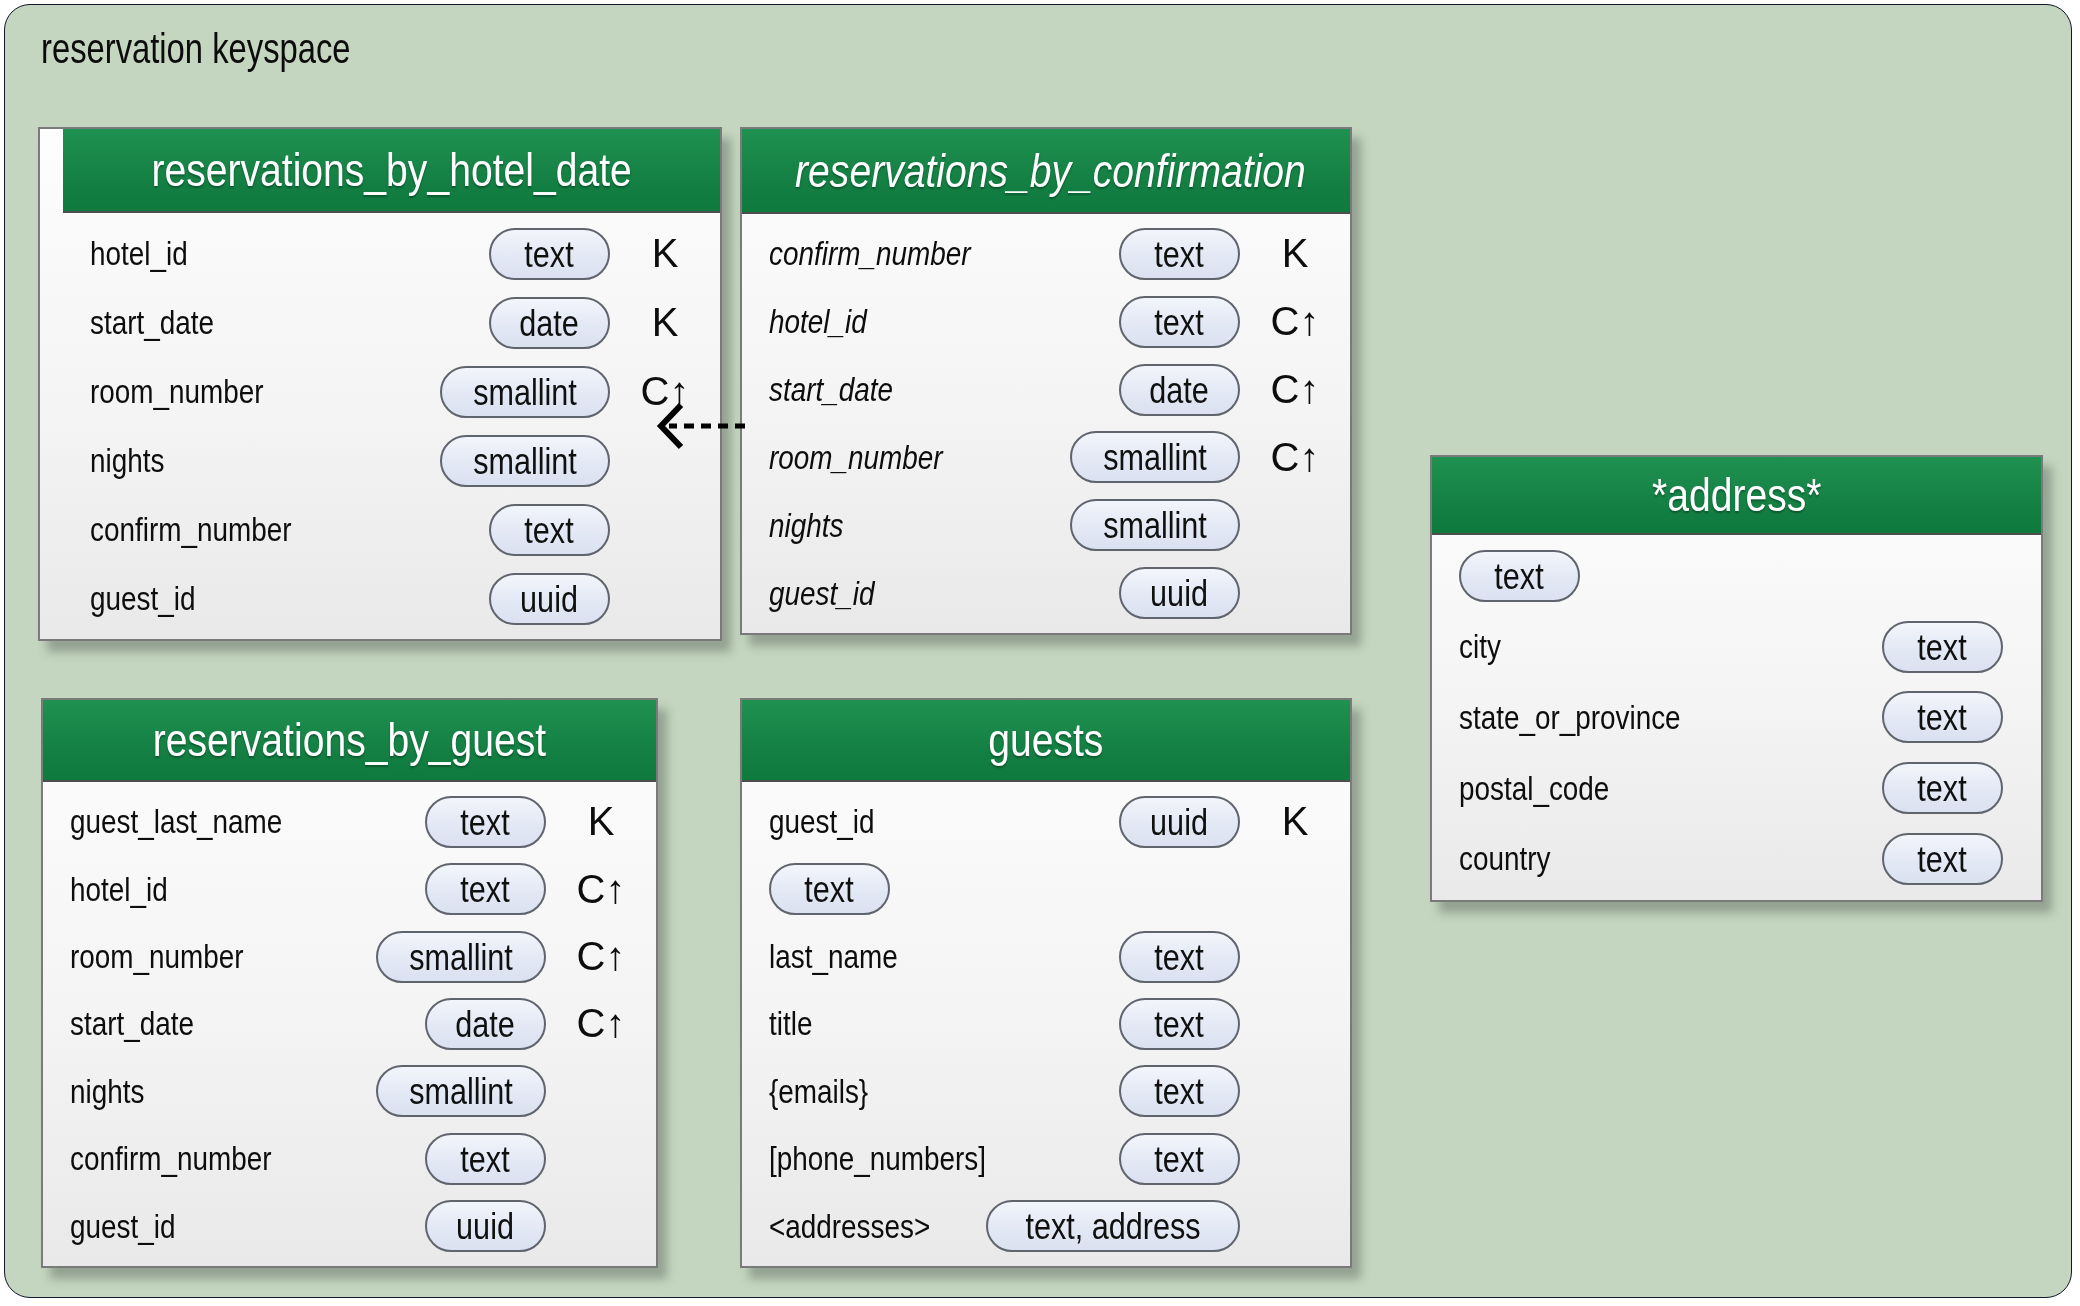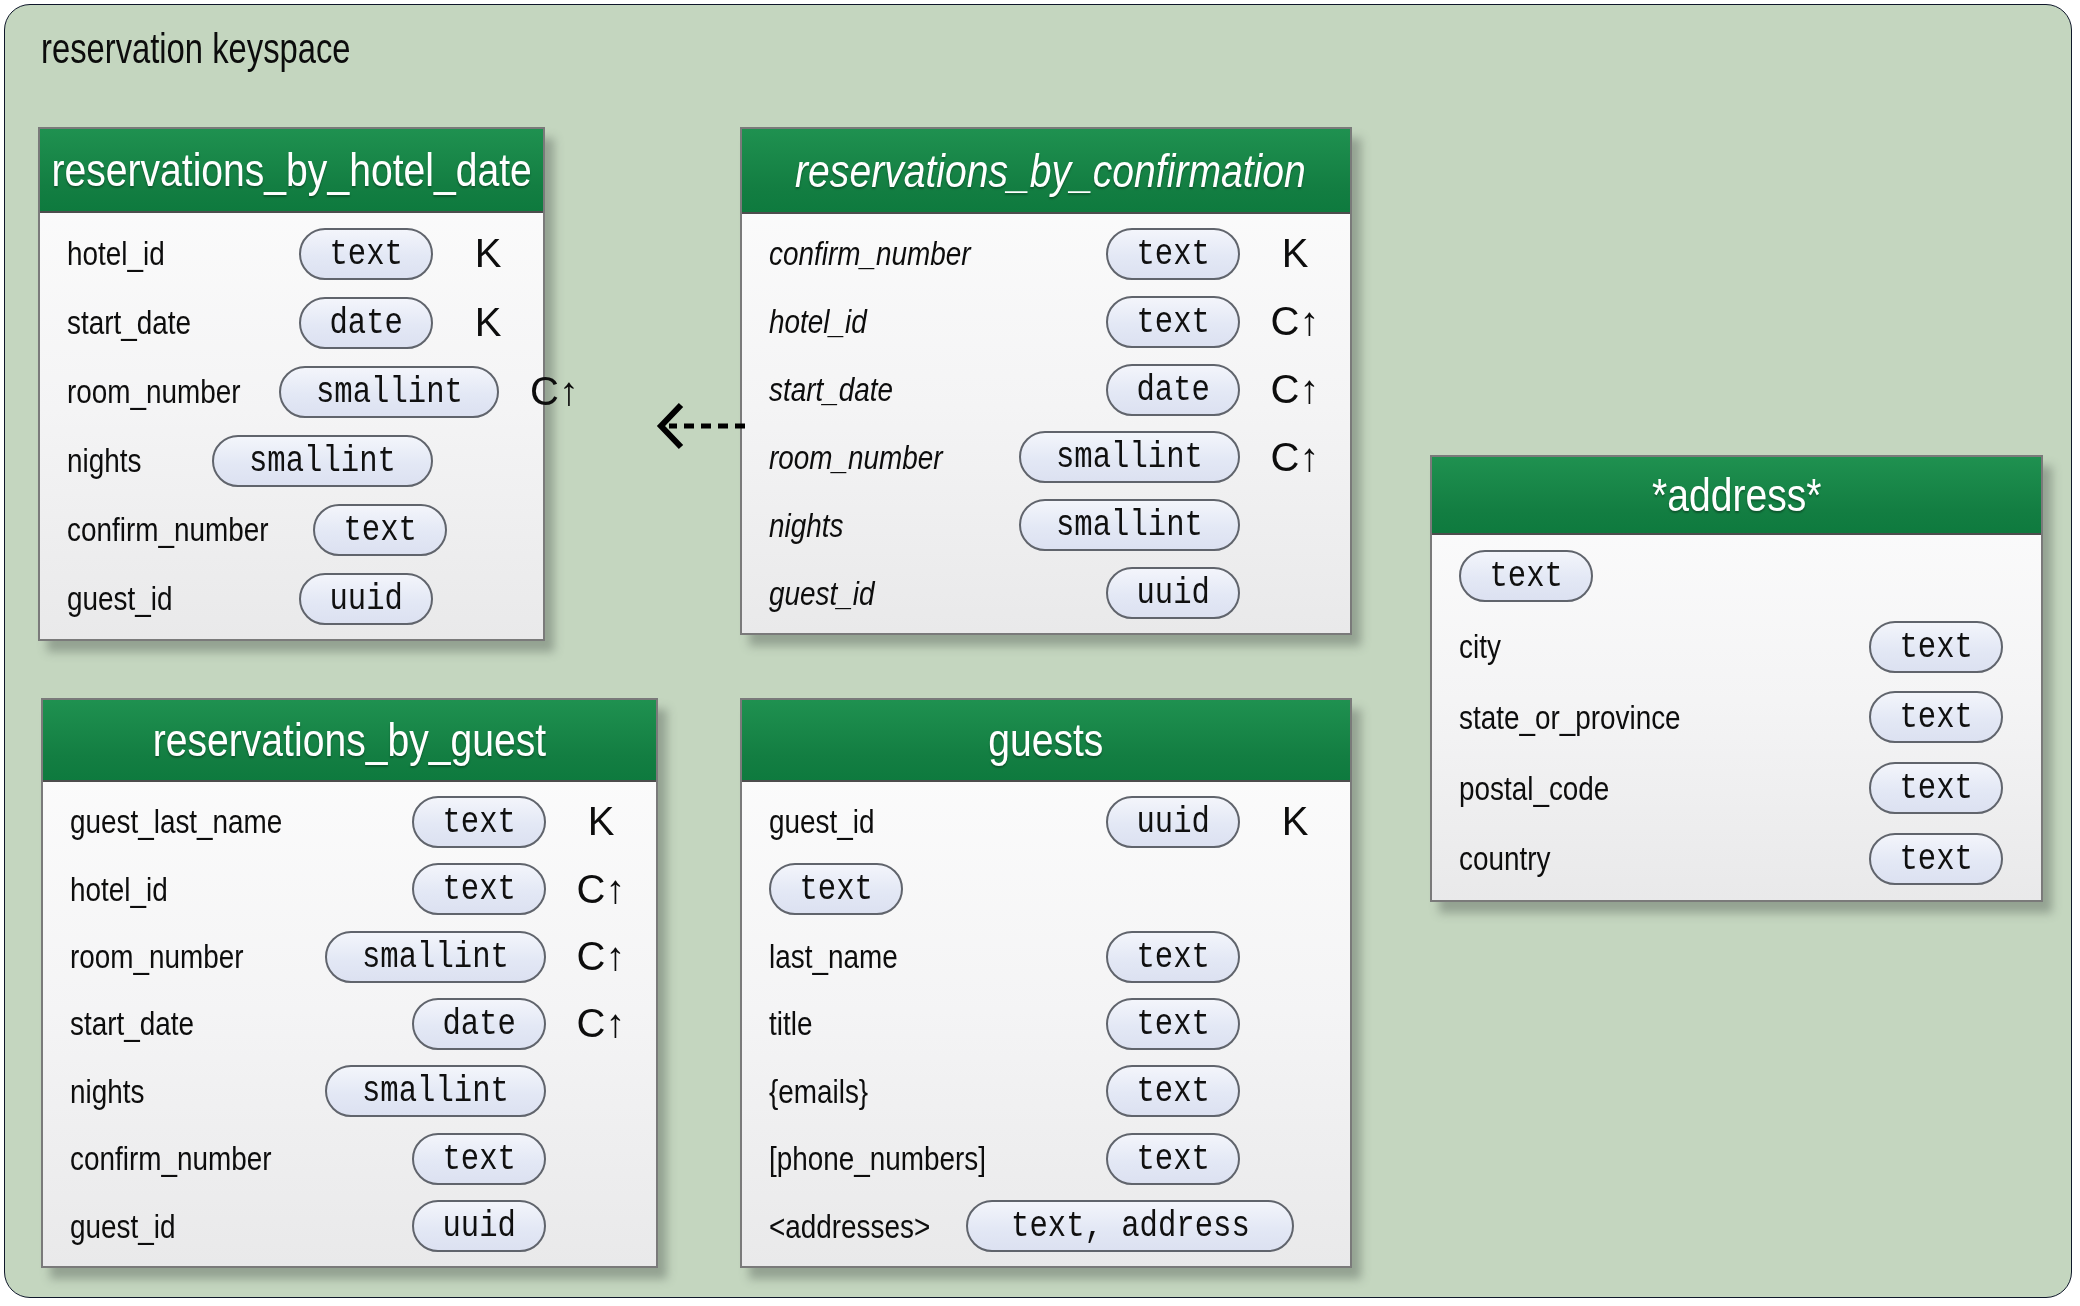--- a/index.html
+++ b/index.html
@@ -27,32 +27,32 @@
     flex:0 0 auto;display:flex;align-items:center;justify-content:center;
     background:linear-gradient(180deg,#1f9150 0%,#137e42 70%,#0e7a3e 100%);
     border-bottom:2px solid #4d4d4d;
   }
   .thead .ttl{
     color:#ffffff;font-size:46px;text-shadow:0 2px 2px rgba(0,0,0,0.3);
   }
   .tbody{flex:1 1 auto;display:flex;flex-direction:column;padding:6px 0;}
   .row{flex:1 1 auto;display:flex;align-items:center;padding-left:27px;}
   .cname{flex:1 1 auto;font-size:34px;color:#0d0d0d;overflow:visible;}
-  .pillslot{flex:0 0 auto;display:flex;justify-content:flex-end;font-family:Liberation Mono, monospace;}
+  .pillslot{flex:0 0 auto;display:flex;justify-content:flex-end;}
   .pill{
     min-width:121px;height:52px;line-height:50px;padding:0 22px;
     border:2px solid #60646c;border-radius:27px;text-align:center;
     background:linear-gradient(180deg,#f3f5fb 0%,#e3e8f5 55%,#dce1f1 100%);
     font-size:36px;color:#101010;box-sizing:border-box;
   }
   .keyslot{flex:0 0 110px;text-align:center;font-size:40px;color:#0d0d0d;}
   .t5 .pillslot{margin-right:38px;}
 
   
-  .t1{left:33px;top:122px;width:507px;height:514px;}
+  .t1{left:33px;top:122px;width:684px;height:514px;padding-left:23px;}
   .t1 .thead{height:82px;}
   .t2{left:735px;top:122px;width:612px;height:508px;}
   .t2 .thead{height:83px;padding-left:8px;}
   .t3{left:36px;top:693px;width:617px;height:570px;}
   .t3 .thead{height:80px;}
   .t4{left:735px;top:693px;width:612px;height:570px;}
   .t4 .thead{height:80px;}
   .t5{left:1425px;top:450px;width:613px;height:447px;}
   .t5 .thead{height:76px;}
 

